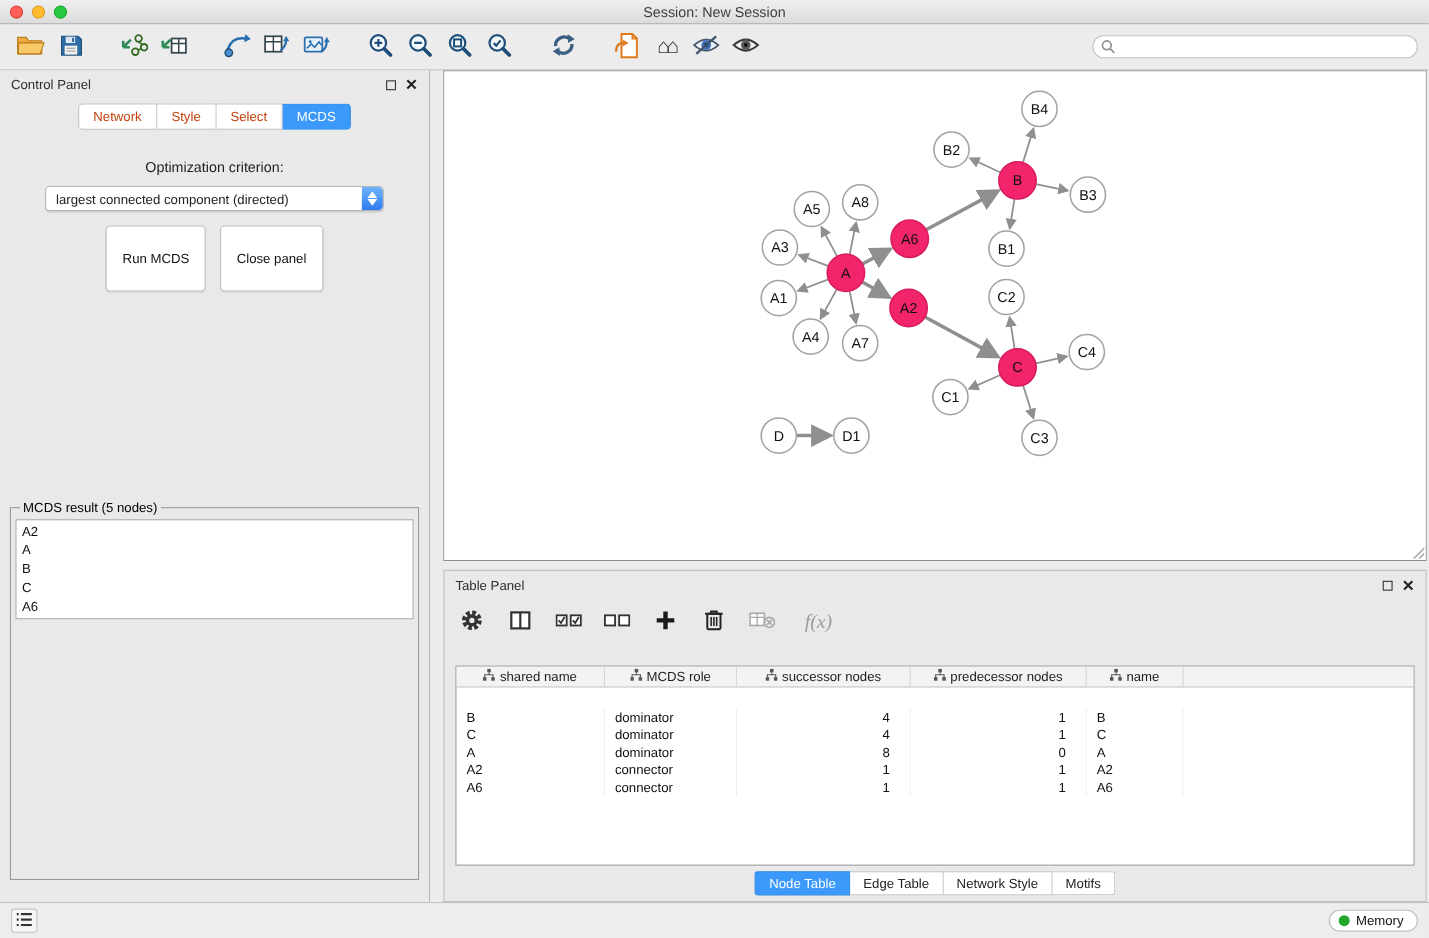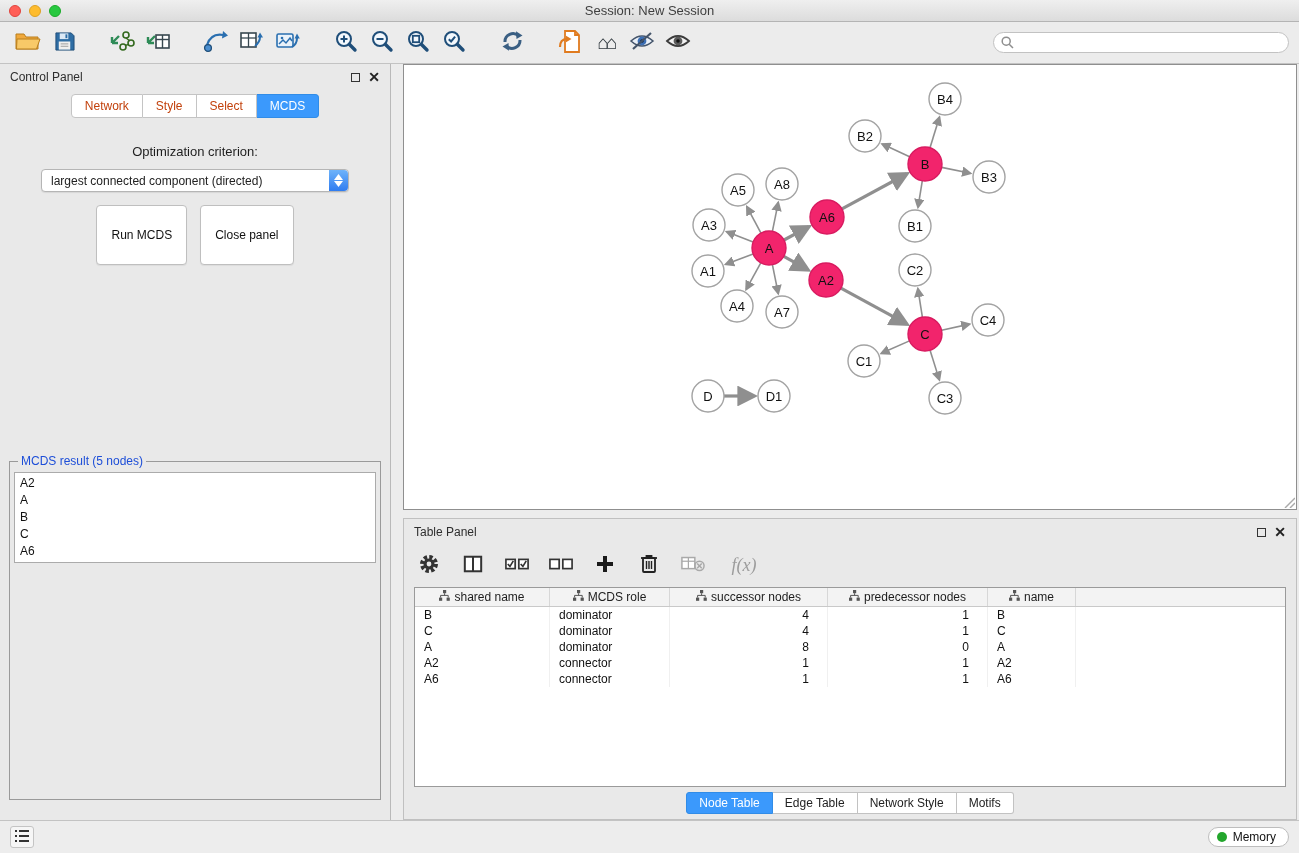--- a/index.html
+++ b/index.html
@@ -99,21 +99,21 @@
     padding:22px 14px; background:#FFF; border:1px solid #BFBFBF;
     border-radius:4px; font-size:12px; cursor:pointer; color:#111;
     font-family:"Liberation Sans",sans-serif;
     box-shadow:0 1px 1px rgba(0,0,0,0.06);
   }
 
   .result-group {
     margin:auto 9px 20px 9px; height:346px;
     border:1px solid #9A9A9A; padding:4px;
   }
-  .result-group legend { font-size:12px; color:#1d4ed8; padding:0 3px; margin-left:4px; }
+  .result-group legend { font-size:12px; color:#000000; padding:0 3px; margin-left:4px; }
   .result-list {
     width:100%; height:100%; background:#FFF; border:1px solid #ABABAB;
     overflow:auto; font-size:12px; padding:2px 0;
   }
   .result-item { padding:1px 5px; line-height:15px; color:#111; }
 
   
   .right-col { flex:1; display:flex; flex-direction:column; padding:0 2px 0 12px; min-width:0; }
 
   .network-frame {
@@ -133,22 +133,22 @@
   
   .table-panel {
     flex:1; background:#E9E9E9; border:1px solid #C0C0C0;
     display:flex; flex-direction:column; min-height:0;
   }
   .tp-toolbar { height:40px; flex:0 0 40px; display:flex; align-items:center; padding:0 10px; gap:14px; }
   .tp-btn { background:none; border:none; width:30px; height:30px; display:flex; align-items:center; justify-content:center; cursor:pointer; }
   .fx-label { font-family:"Liberation Serif",serif; font-style:italic; font-size:18px; color:#9C9C9C; }
 
   .table-wrap {
-    margin:2px 10px 0 10px; background:#FFF; border:1px solid #9A9A9A;
-    flex:1; min-height:0; display:flex; flex-direction:column; overflow:hidden;
+    margin:20px 10px 0 10px; background:#FFF; border:1px solid #9A9A9A;
+    flex:1; min-height:0; display:flex; flex-direction:column; overflow:hidden;gap:19px;
   }
   .thead { display:flex; background:#F3F3F3; border-bottom:1px solid #C9C9C9; flex:0 0 18px; }
   .th {
     display:flex; align-items:center; justify-content:center; gap:4px;
     font-size:12px; color:#1D1D1D; border-right:1px solid #D7D7D7; height:18px;
   }
   .th svg { flex:0 0 auto; }
   .tbody { flex:1; overflow:auto; }
   .tr { display:flex; height:16px; }
   .td {

